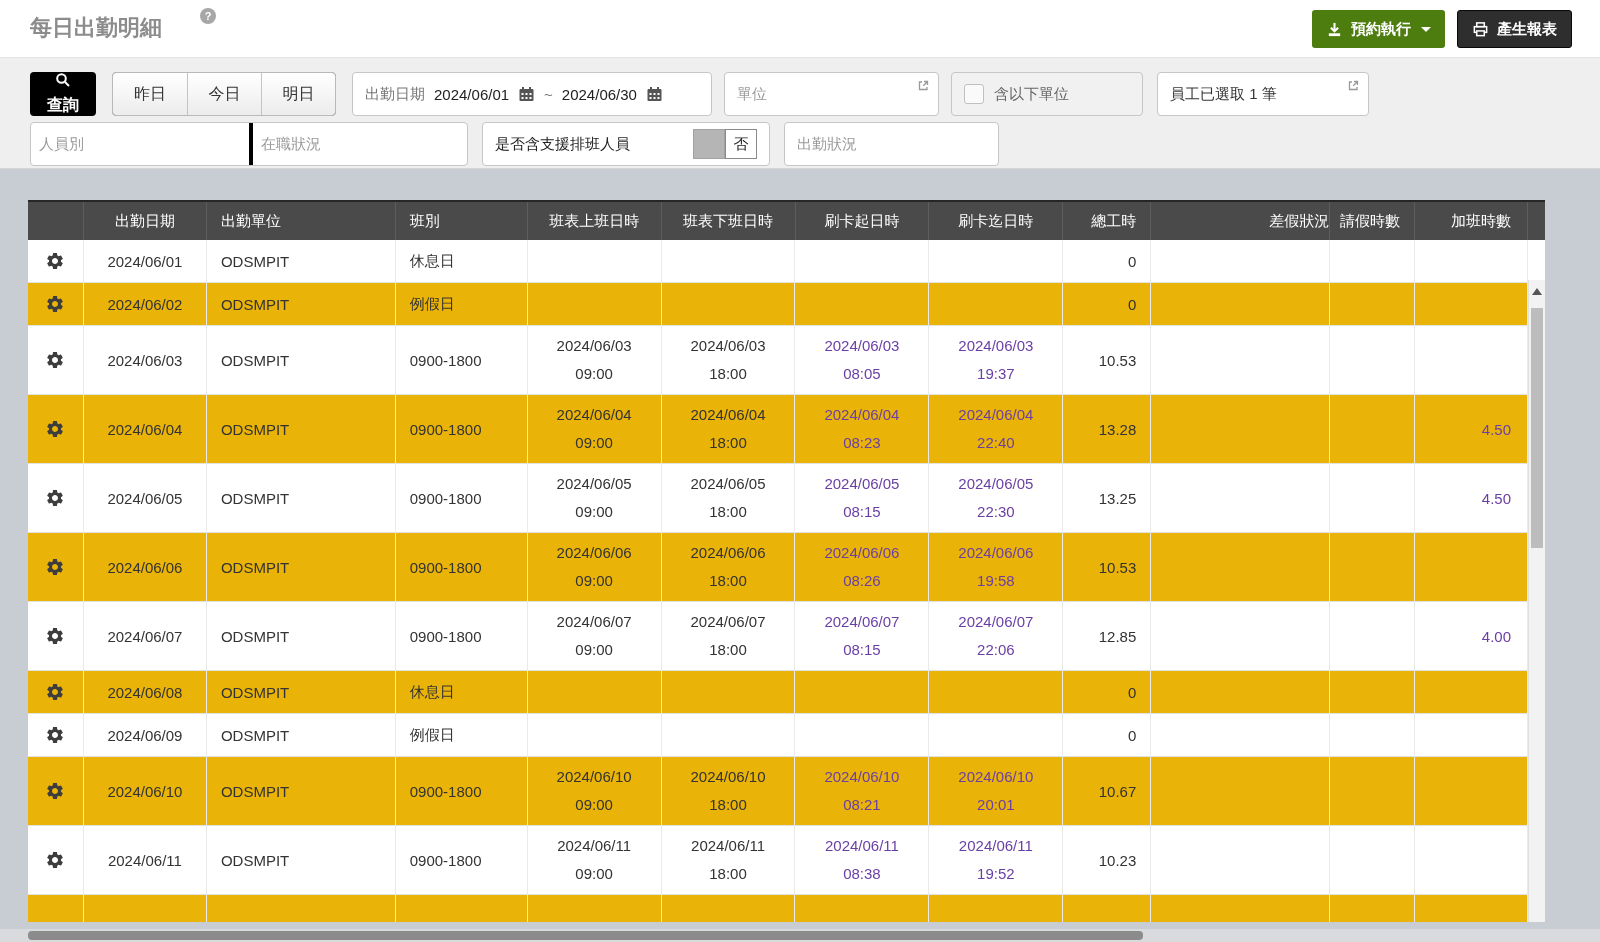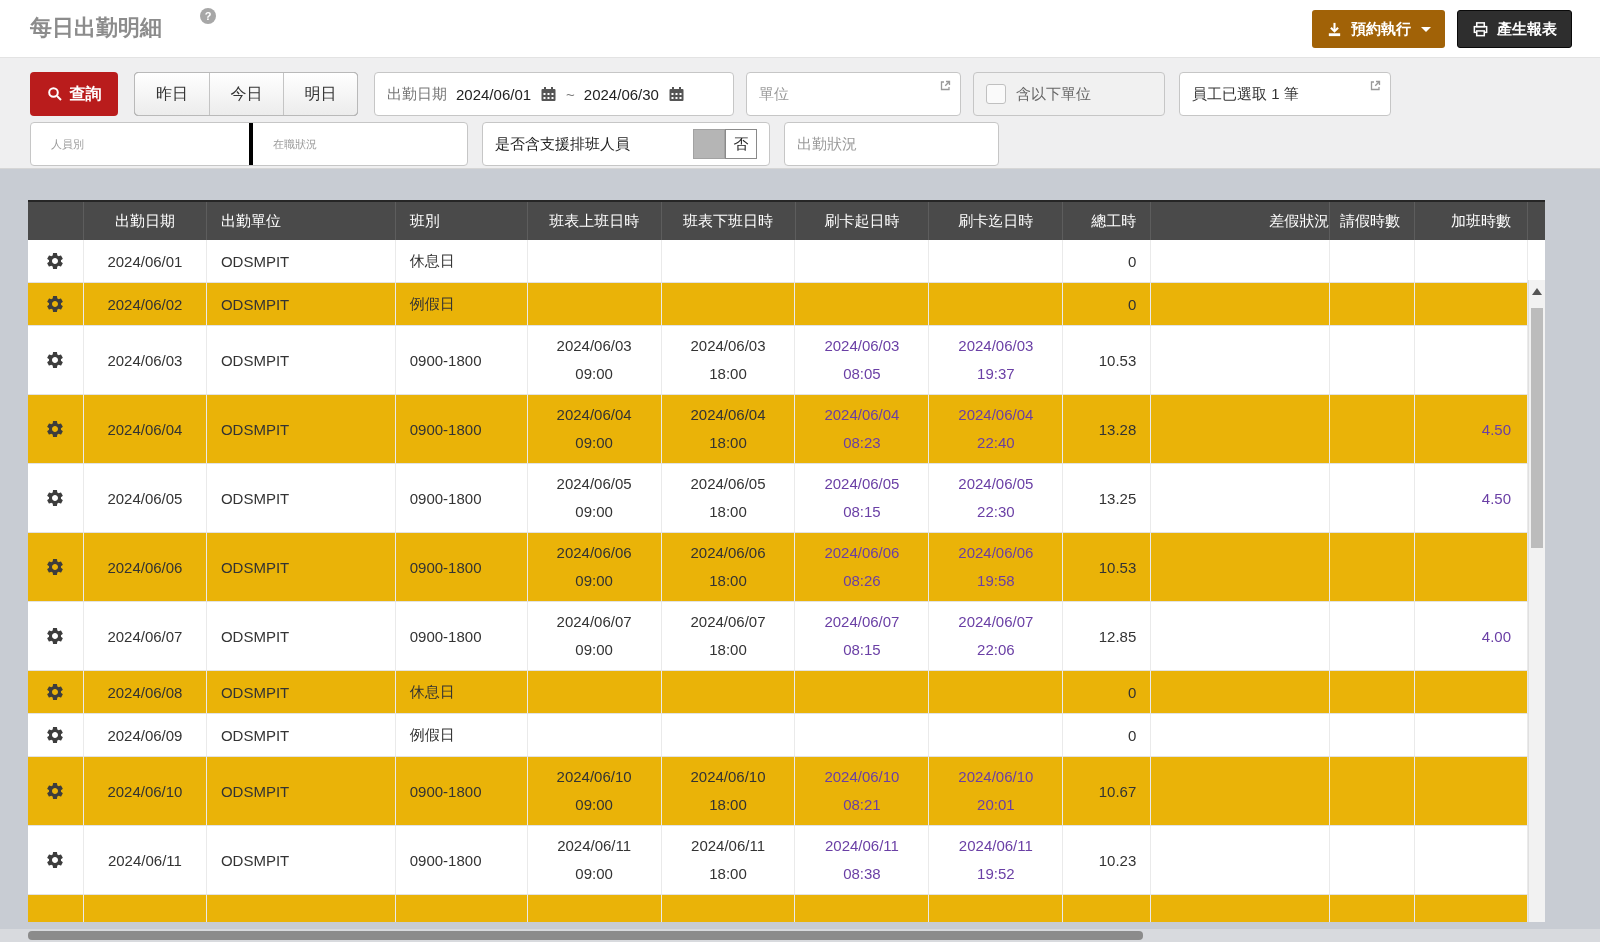--- a/index.html
+++ b/index.html
@@ -7,55 +7,55 @@
     font-family:"Liberation Sans","DejaVu Sans",sans-serif; background:#c8ccd3; }
 
   
   .topbar { position:absolute; left:0; top:0; width:1600px; height:57px; background:#fff; }
   .page-title { position:absolute; left:30px; top:13px; font-size:22px; font-weight:bold; color:#8c8c8c; }
   .help-badge { position:absolute; left:200px; top:8px; width:16px; height:16px; border-radius:50%;
     background:#a7a7a7; color:#fff; font-size:11px; line-height:16px; text-align:center; font-weight:bold; }
   .topbar-actions { position:absolute; right:28px; top:10px; display:flex; gap:12px; }
   .btn { display:flex; align-items:center; gap:8px; height:38px; padding:0 14px; border-radius:3px;
     font-size:15px; font-weight:bold; color:#fff; cursor:pointer; }
-  .btn-schedule { background:#a16207; }
+  .btn-schedule { background:#4d7c0f; }
   .btn-report { background:#2e2e2e; border:1px solid #0a0a0a; }
   .caret { width:0; height:0; border-left:5px solid transparent; border-right:5px solid transparent;
     border-top:5px solid #fff; margin-left:2px; }
 
   
   .filterbar { position:absolute; left:0; top:57px; width:1600px; height:112px; background:#efeff0;
     border-top:1px solid #e3e3e3; border-bottom:1px solid #d6d6d6; }
   .frow { display:flex; align-items:center; }
   .frow1 { margin:14px 0 0 30px; }
   .frow2 { margin:6px 0 0 30px; }
   .fbox { height:44px; background:#fff; border:1px solid #c6c6c6; border-radius:4px;
     display:flex; align-items:center; font-size:15px; }
-  .btn-query { width:88px; height:44px; background:#b91c1c; border-radius:4px; display:flex;
+  .btn-query { width:66px; height:44px; background:#000000; border-radius:4px; display:flex;
     align-items:center; justify-content:center; gap:7px; color:#fff; font-size:16px; font-weight:bold;
-    cursor:pointer; margin-right:16px; }
+    cursor:pointer; margin-right:16px;flex-direction:column; }
   .day-group { display:flex; border:1px solid #b9b9b9; border-radius:4px; overflow:hidden;
     margin-right:16px; background:#404040; }
   .day-btn { width:74px; height:42px; display:flex; align-items:center; justify-content:center;
     font-size:16px; color:#333; background:linear-gradient(#ffffff,#ececec); cursor:pointer; }
   .day-btn + .day-btn { border-left:1px solid #c4c4c4; }
   .date-box { width:360px; padding:0 12px; gap:9px; margin-right:12px; }
   .flabel { color:#777; }
   .fvalue { color:#222; }
   .unit-box { width:215px; position:relative; padding:0 12px; margin-right:12px; }
   .placeholder { color:#9a9a9a; }
   .ext-icon { position:absolute; top:6px; right:8px; }
   .subunit-box { width:192px; background:#f1f1f1; padding:0 12px; gap:10px; margin-right:14px; }
   .checkbox { width:20px; height:20px; background:#fafafa; border:1px solid #c0c0c0; border-radius:3px; }
   .subunit-label { color:#666; }
   .employee-box { width:212px; position:relative; padding:0 12px; }
   .employee-box .fvalue { color:#333; }
   .pe-group { display:flex; border:1px solid #c6c6c6; border-radius:4px; background:#fff;
     height:44px; margin-right:14px; }
-  .pe-cell { width:218px; display:flex; align-items:center; padding:0 20px; font-size:11px; }
+  .pe-cell { width:218px; display:flex; align-items:center; padding:0 8px; font-size:15px; }
   .pe-cell + .pe-cell { border-left:4px solid #000000; }
   .toggle-box { width:288px; padding:0 12px; gap:10px; margin-right:14px; justify-content:space-between; }
   .toggle { display:flex; width:64px; height:30px; background:#c2c2c2; border-radius:2px; cursor:pointer; }
   .toggle-knob { width:32px; height:30px; background:#b5b5b5; border:1px solid #a2a2a2; }
   .toggle-state { width:32px; height:30px; background:#fff; border:1px solid #8a8a8a;
     display:flex; align-items:center; justify-content:center; font-size:15px; color:#222; }
   .att-box { width:215px; padding:0 12px; }
 
   
   .table-card { position:absolute; left:28px; top:200px; width:1517px; height:722px; background:#fff; }

